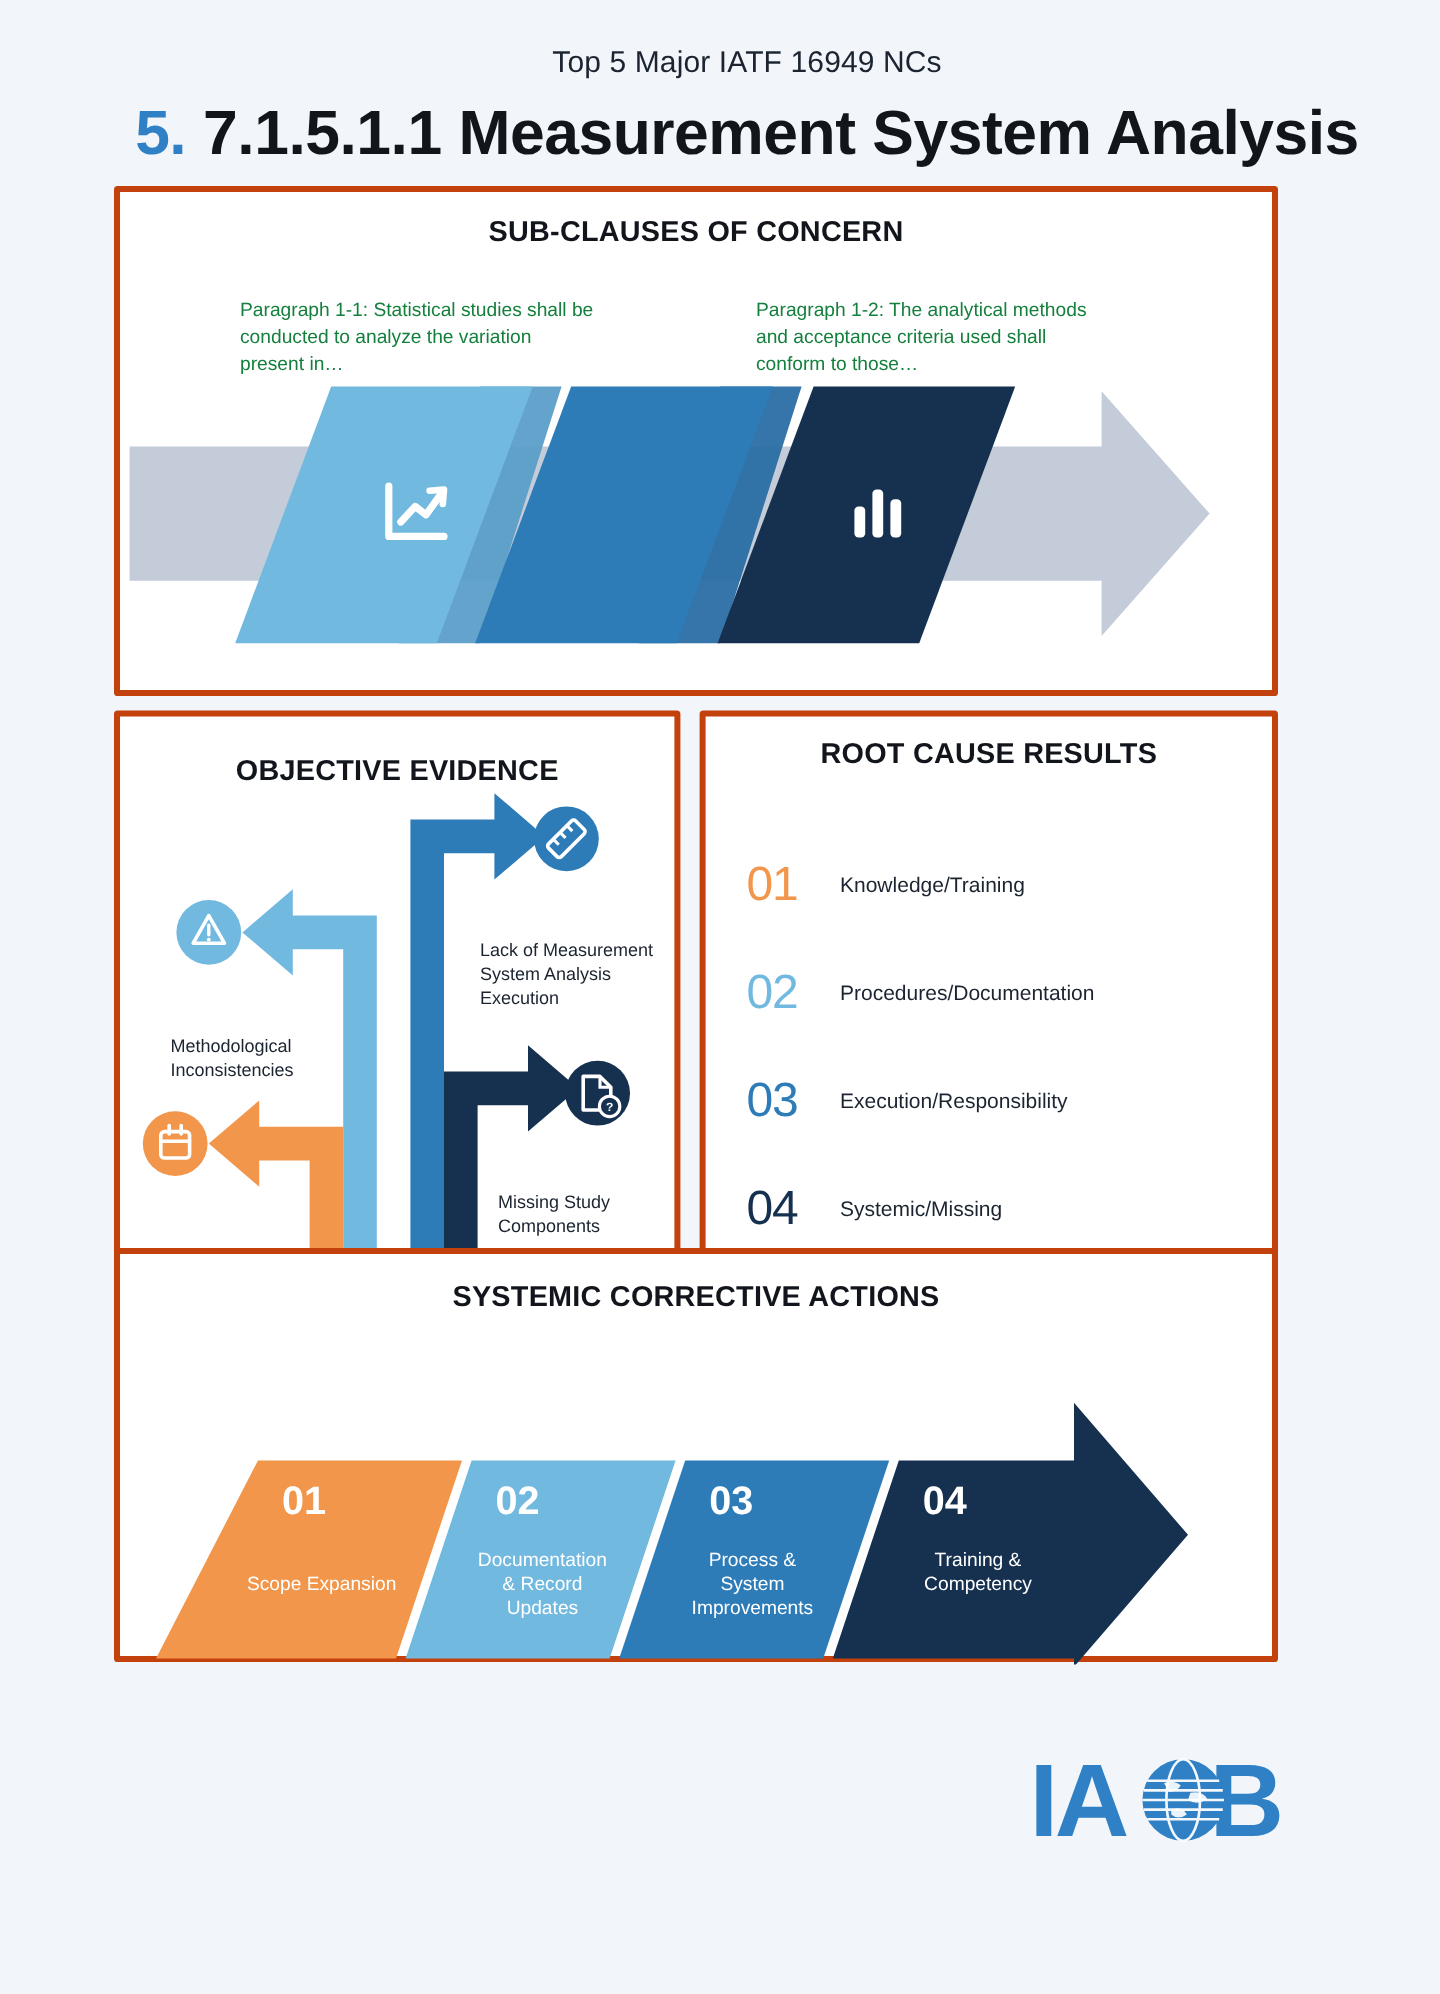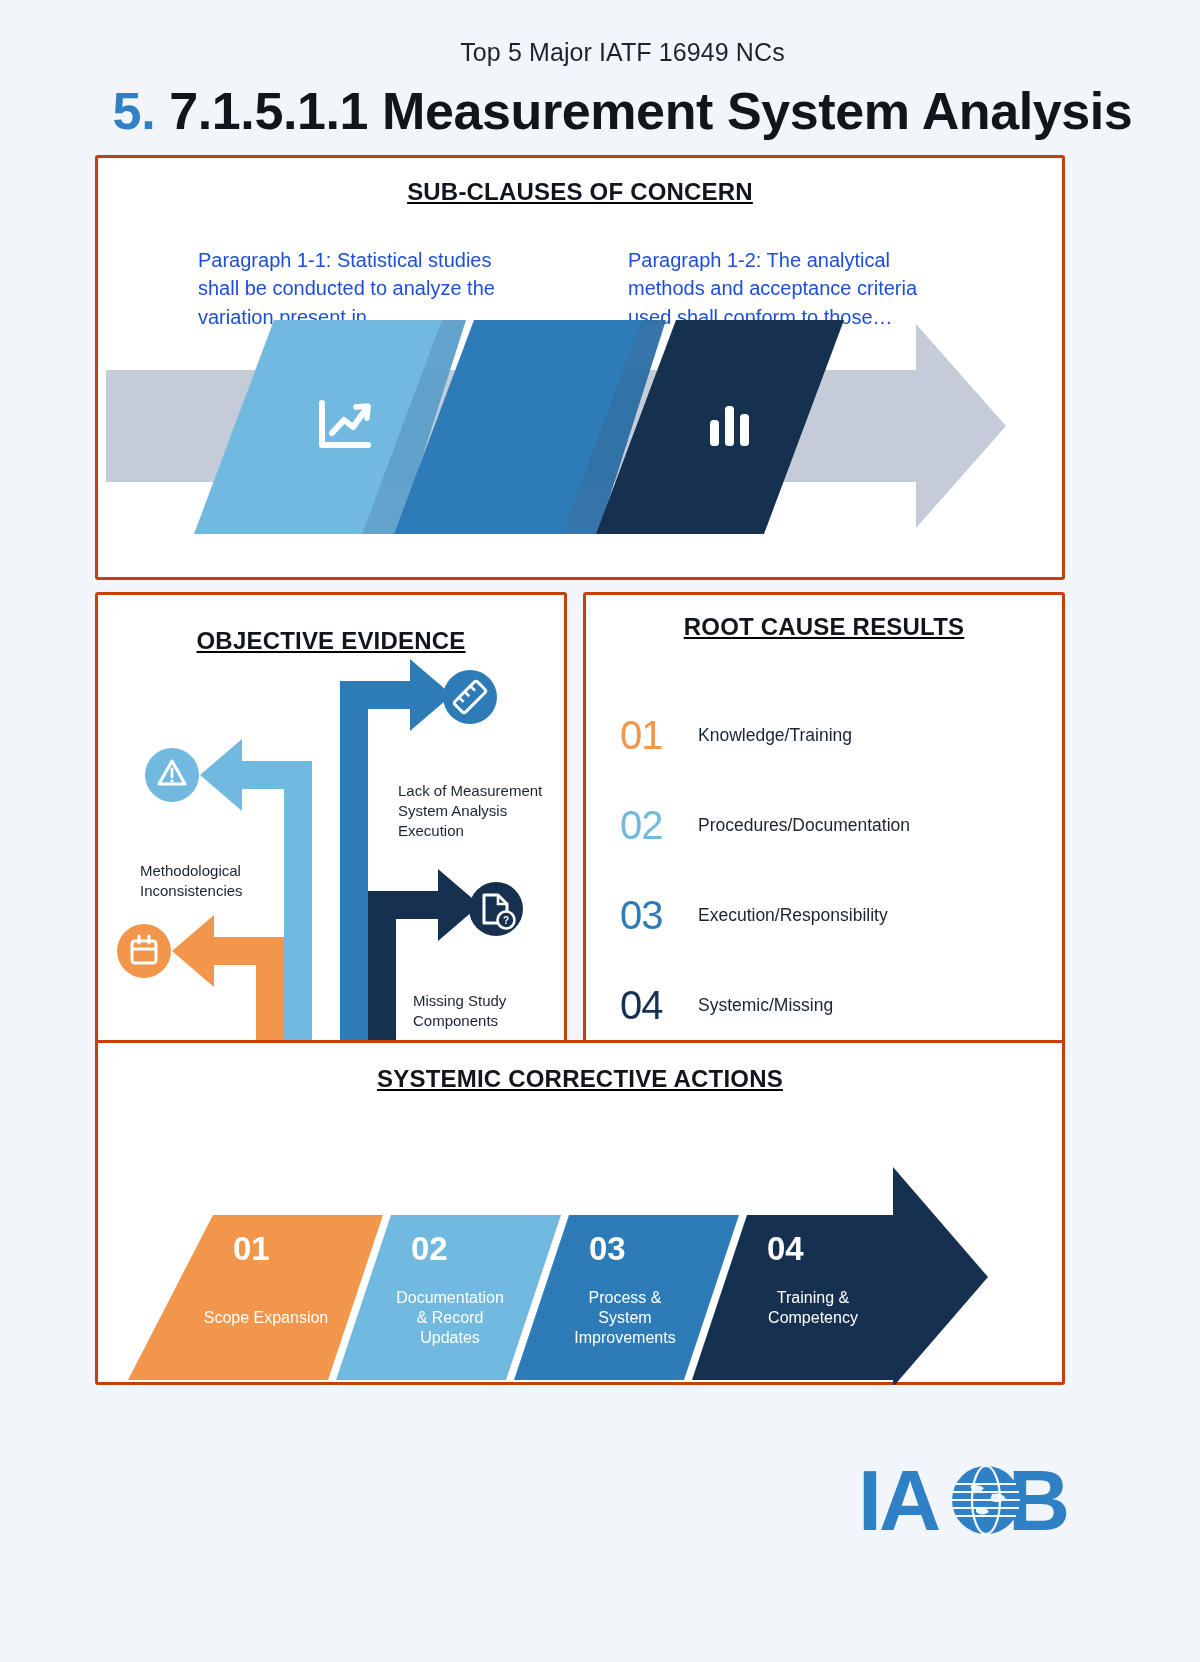--- a/index.html
+++ b/index.html
@@ -18,33 +18,33 @@
   }
   .title {
     font-size: 52px; font-weight: 800; color: #12161c;
     margin-top: 14px; letter-spacing: -0.4px;
   }
   .title .num { color: #2f80c4; }
 
   
   .card {
     position: absolute; background: #ffffff;
-    border: 3px solid #c2410c; border-radius: 3px; text-decoration: underline;
+    border: 5px solid #c2410c; border-radius: 3px;
   }
   .card-title {
     text-align: center; font-size: 24px; font-weight: 800;
     color: #12161c; letter-spacing: 0.2px;
   }
 
   
   #card-subclauses { left: 95px; top: 155px; width: 970px; height: 425px; }
   #card-subclauses .card-title { margin-top: 20px; }
   .para {
-    position: absolute; font-size: 20px; line-height: 1.42;
-    color: #1d4ed8; width: 300px;
+    position: absolute; font-size: 16px; line-height: 1.42;
+    color: #15803d; width: 300px;
   }
   #para-1 { left: 100px; top: 88px; }
   #para-2 { left: 530px; top: 88px; }
   .flow-wrap { position: absolute; left: 0; top: 150px; width: 968px; height: 240px; }
 
   
   #card-objective { left: 95px; top: 592px; width: 472px; height: 472px; overflow: hidden; }
   #card-objective .card-title { margin-top: 32px; }
   .oe-wrap { position: absolute; left: 0; top: 46px; width: 470px; height: 426px; }
   .oe-label {

